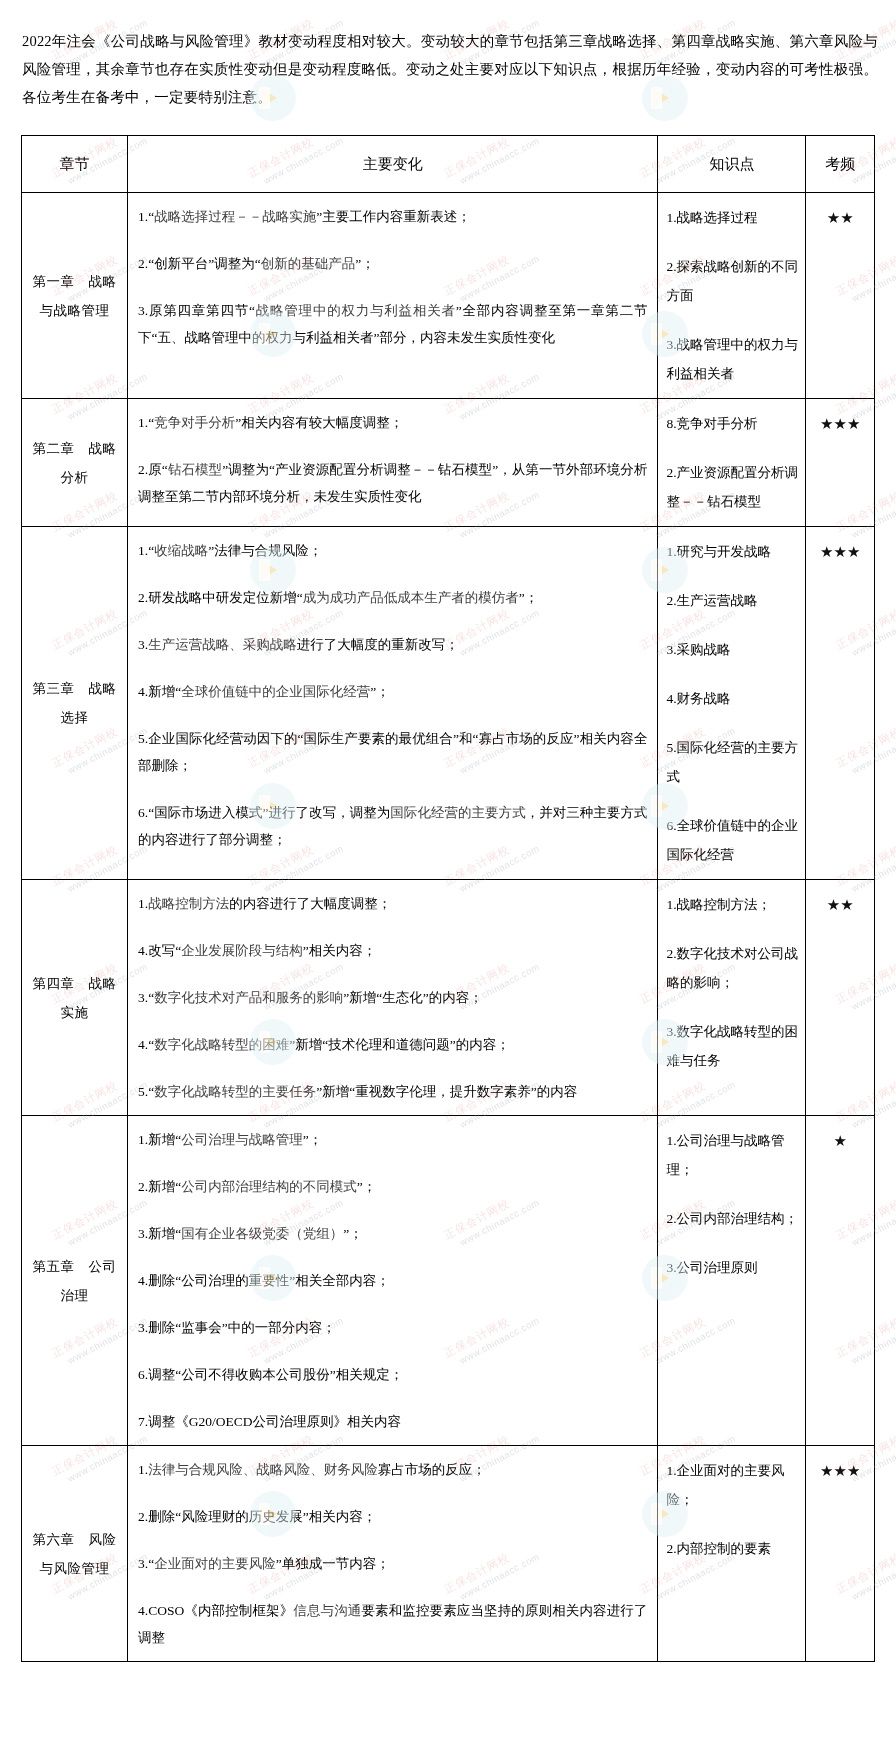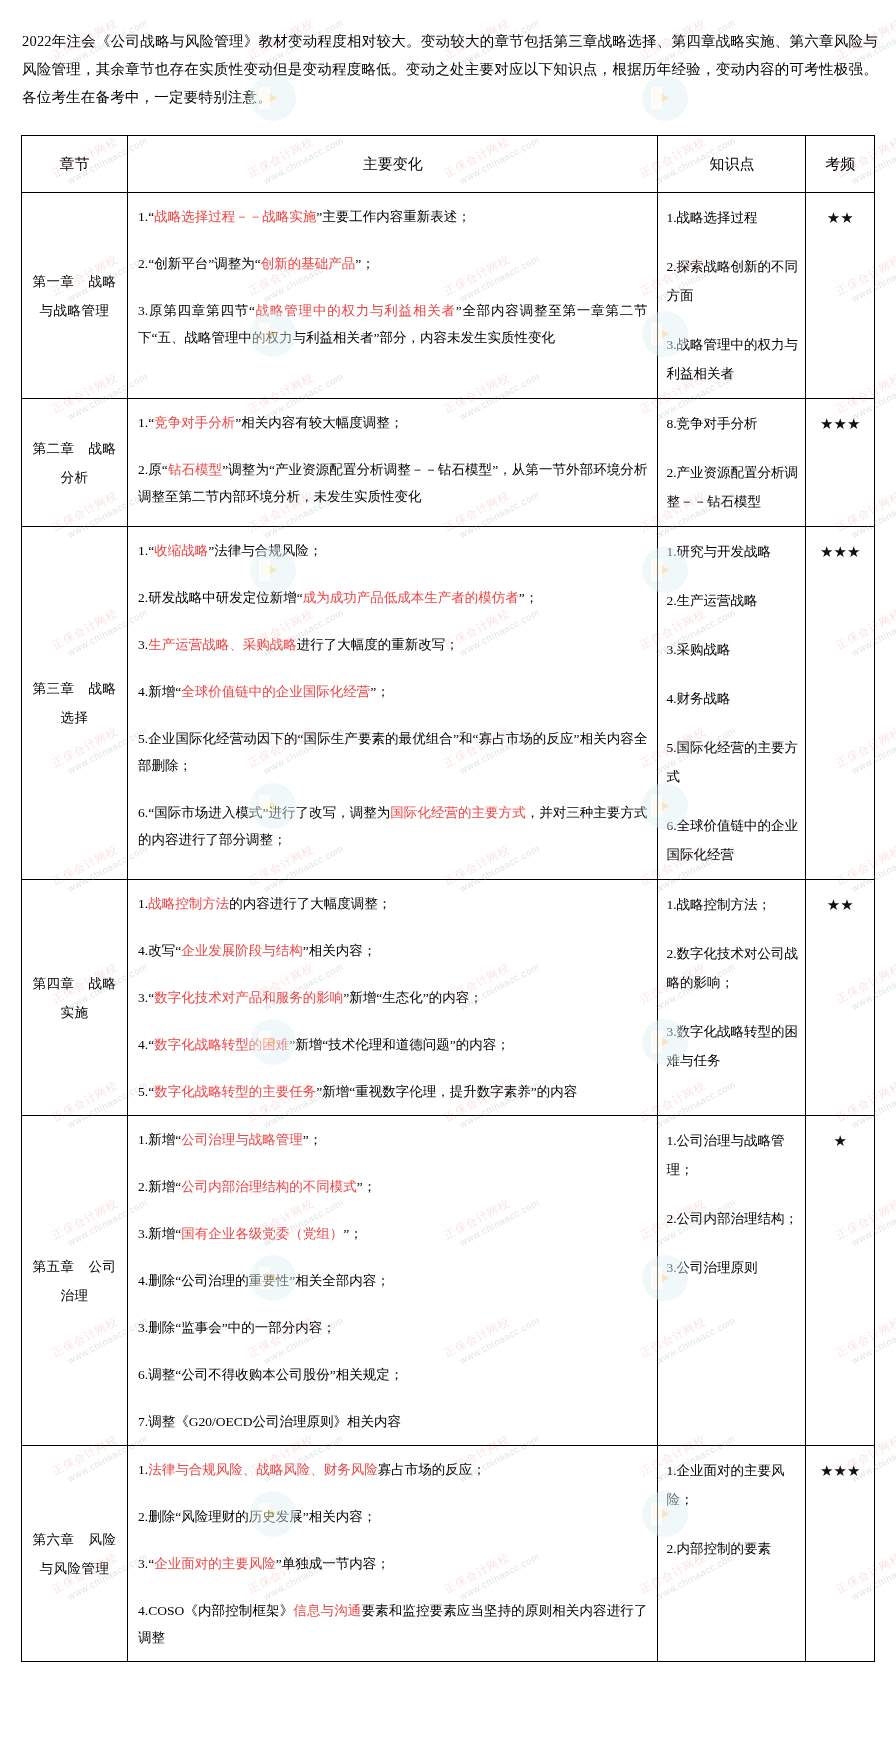--- a/index.html
+++ b/index.html
@@ -83,21 +83,21 @@
   .change-item {
     margin: 0 0 20px 0;
     text-align: justify;
   }
   .change-item:last-child { margin-bottom: 0; }
   .point-item {
     margin: 0 0 20px 0;
   }
   .point-item:last-child { margin-bottom: 0; }
   .hl {
-    color: #ef4444;
+    color: #404040;
   }
   .stars {
     font-size: 15px;
     line-height: 1;
     color: #111;
   }
 
   
   .wm-layer {
     position: absolute;

